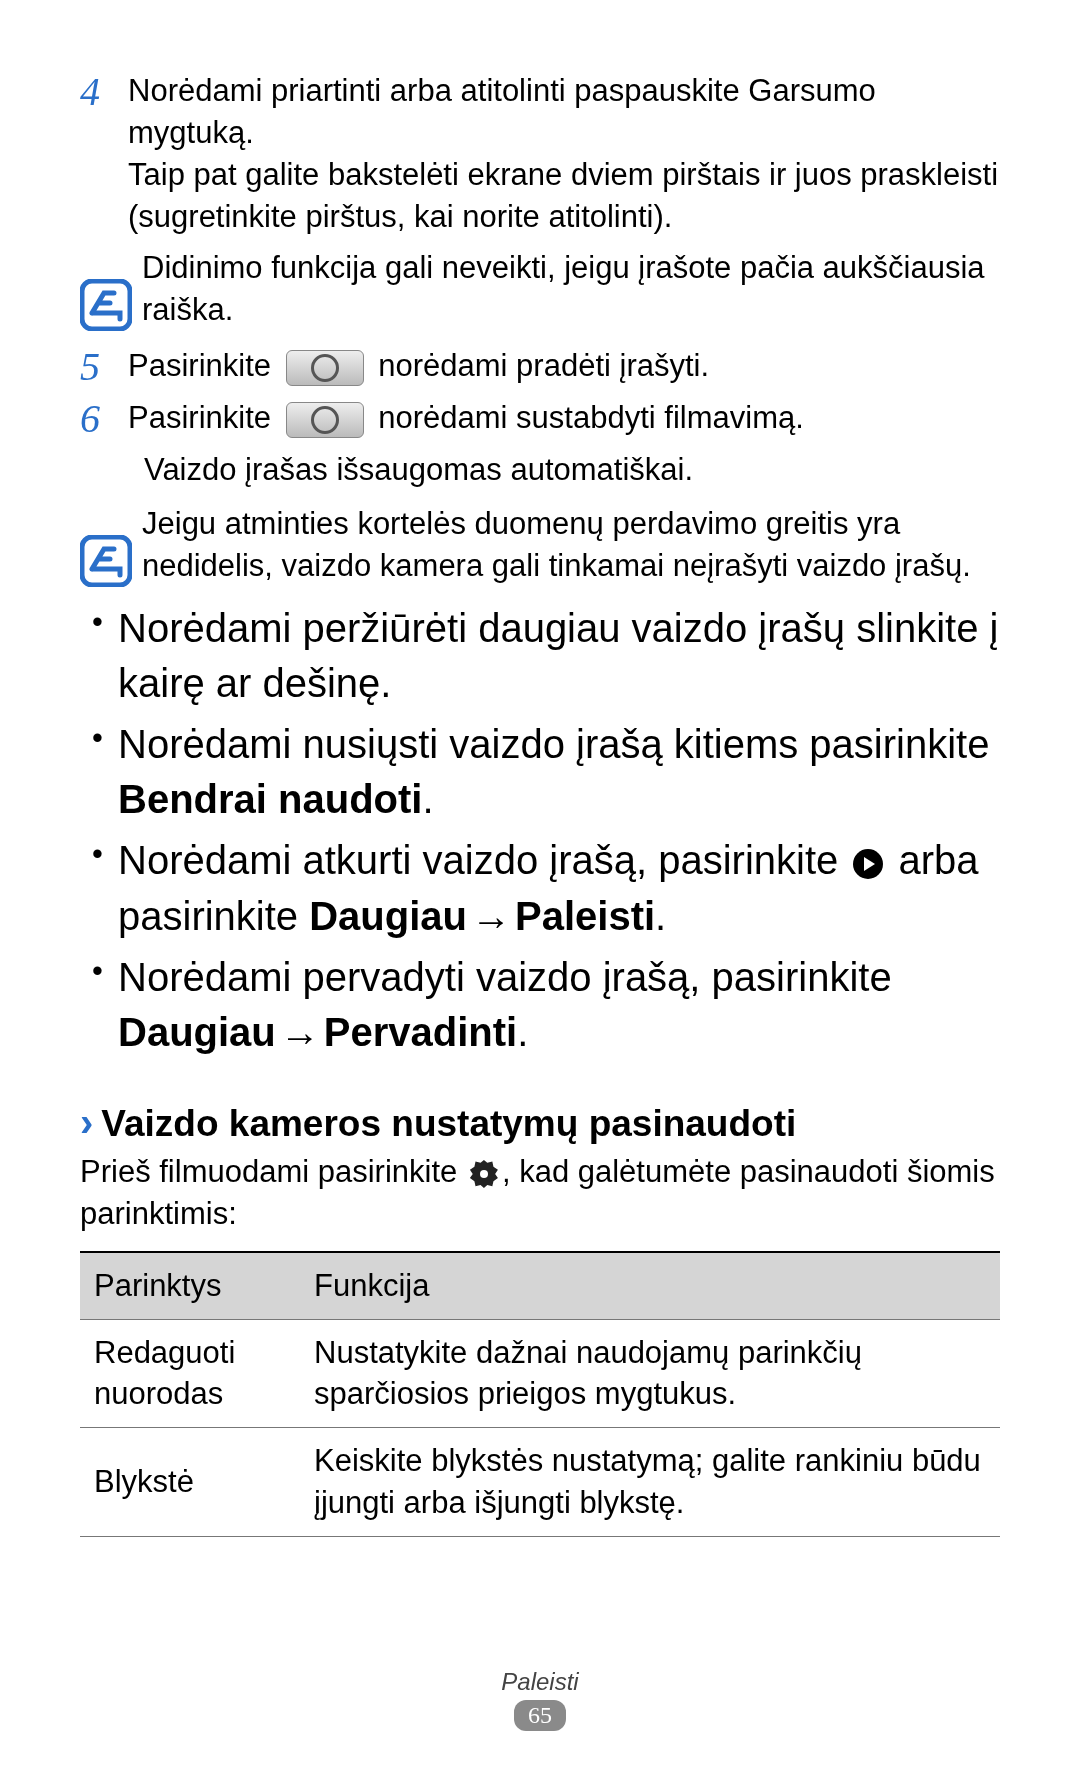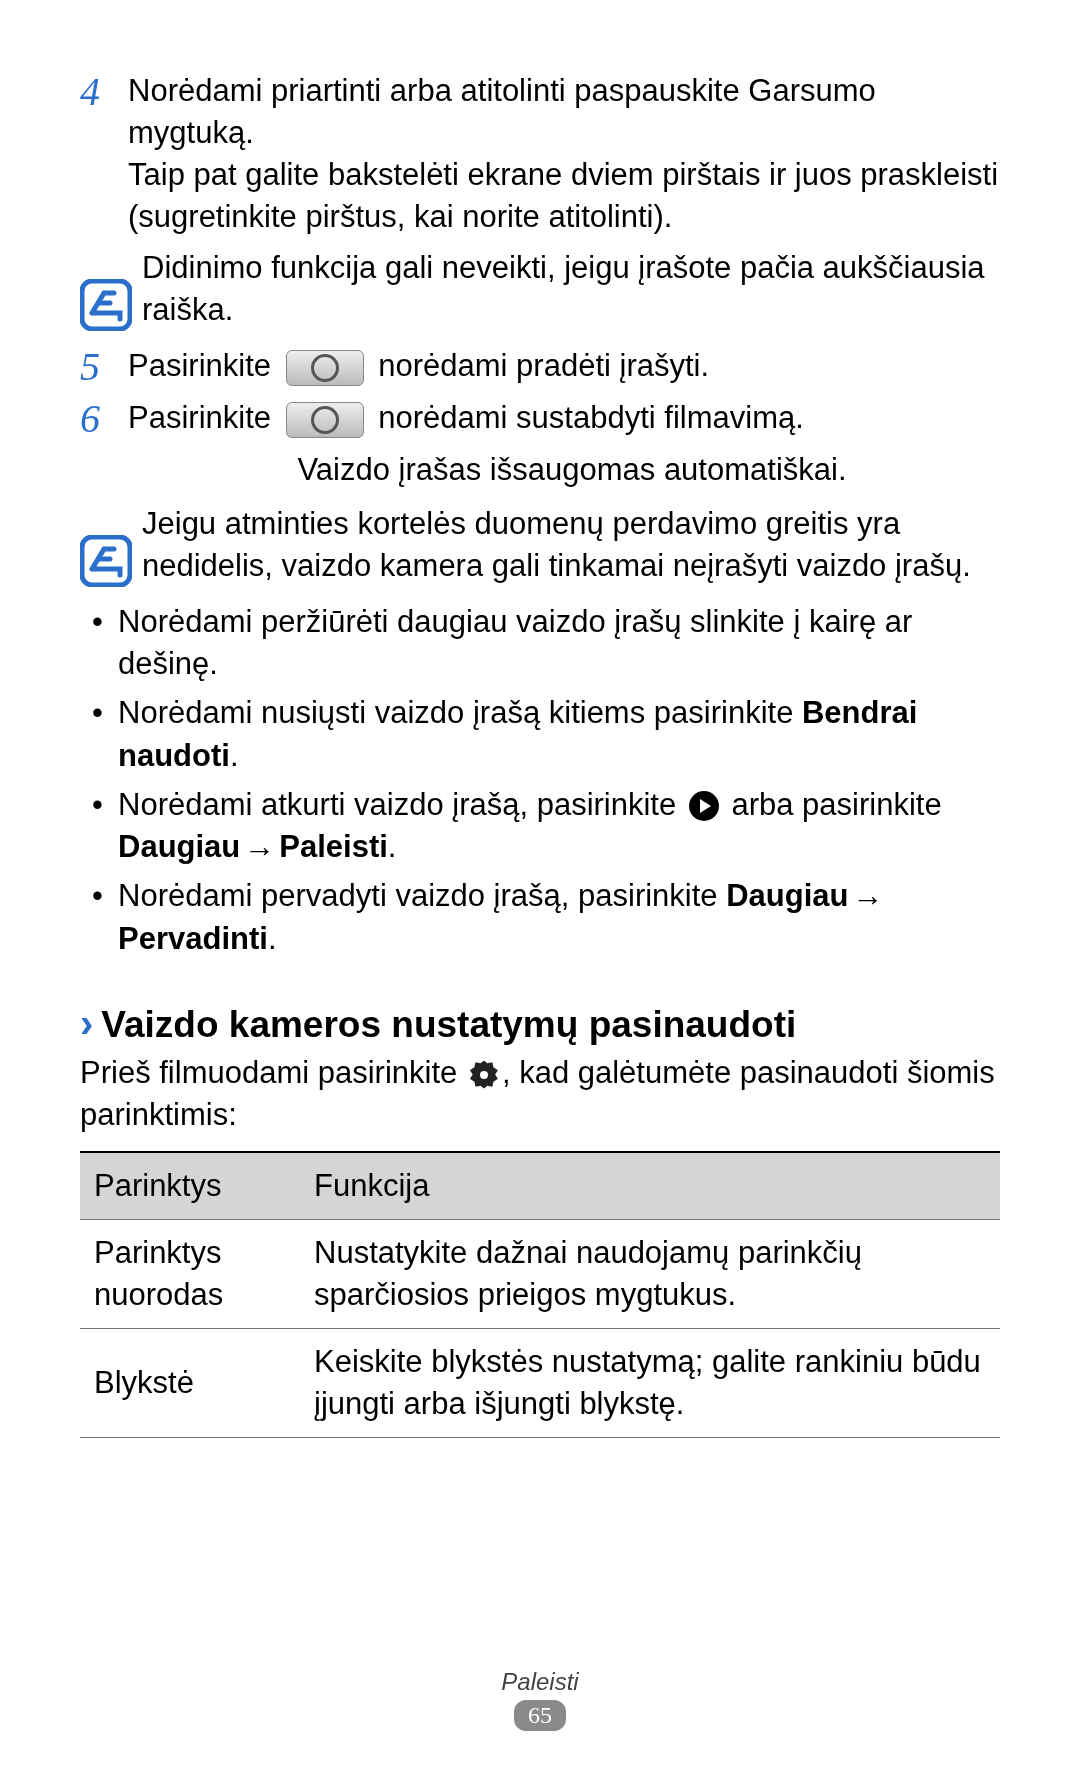--- a/index.html
+++ b/index.html
@@ -31,21 +31,20 @@
   .step-text {
     font-size: 31px;
     line-height: 1.35;
     flex: 1;
   }
   .step-sub {
     margin-left: 64px;
     font-size: 31px;
     line-height: 1.35;
     margin-bottom: 12px;
-    text-align: center;
   }
   .note-row {
     display: flex;
     align-items: flex-end;
     margin-top: 10px;
     margin-bottom: 14px;
   }
   .note-icon {
     width: 52px;
     height: 52px;
@@ -62,21 +61,21 @@
     font-size: 31px;
     line-height: 1.35;
     margin-top: 18px;
     margin-bottom: 10px;
   }
   ul.bullets {
     list-style: none;
     padding-left: 0;
   }
   ul.bullets li {
-    font-size: 31px;
+    font-size: 40px;
     line-height: 1.38;
     padding-left: 38px;
     position: relative;
     margin-bottom: 6px;
   }
   ul.bullets li::before {
     content: "•";
     position: absolute;
     left: 12px;
     top: 0;
@@ -290,21 +289,21 @@
 
   <table class="options">
     <thead>
       <tr>
         <th>Parinktys</th>
         <th>Funkcija</th>
       </tr>
     </thead>
     <tbody>
       <tr>
-        <td>Parinktys nuorodas</td>
+        <td>Redaguoti nuorodas</td>
         <td>Nustatykite dažnai naudojamų parinkčių sparčiosios prieigos mygtukus.</td>
       </tr>
       <tr>
         <td>Blykstė</td>
         <td>Keiskite blykstės nustatymą; galite rankiniu būdu įjungti arba išjungti blykstę.</td>
       </tr>
     </tbody>
   </table>
 
 </div>

